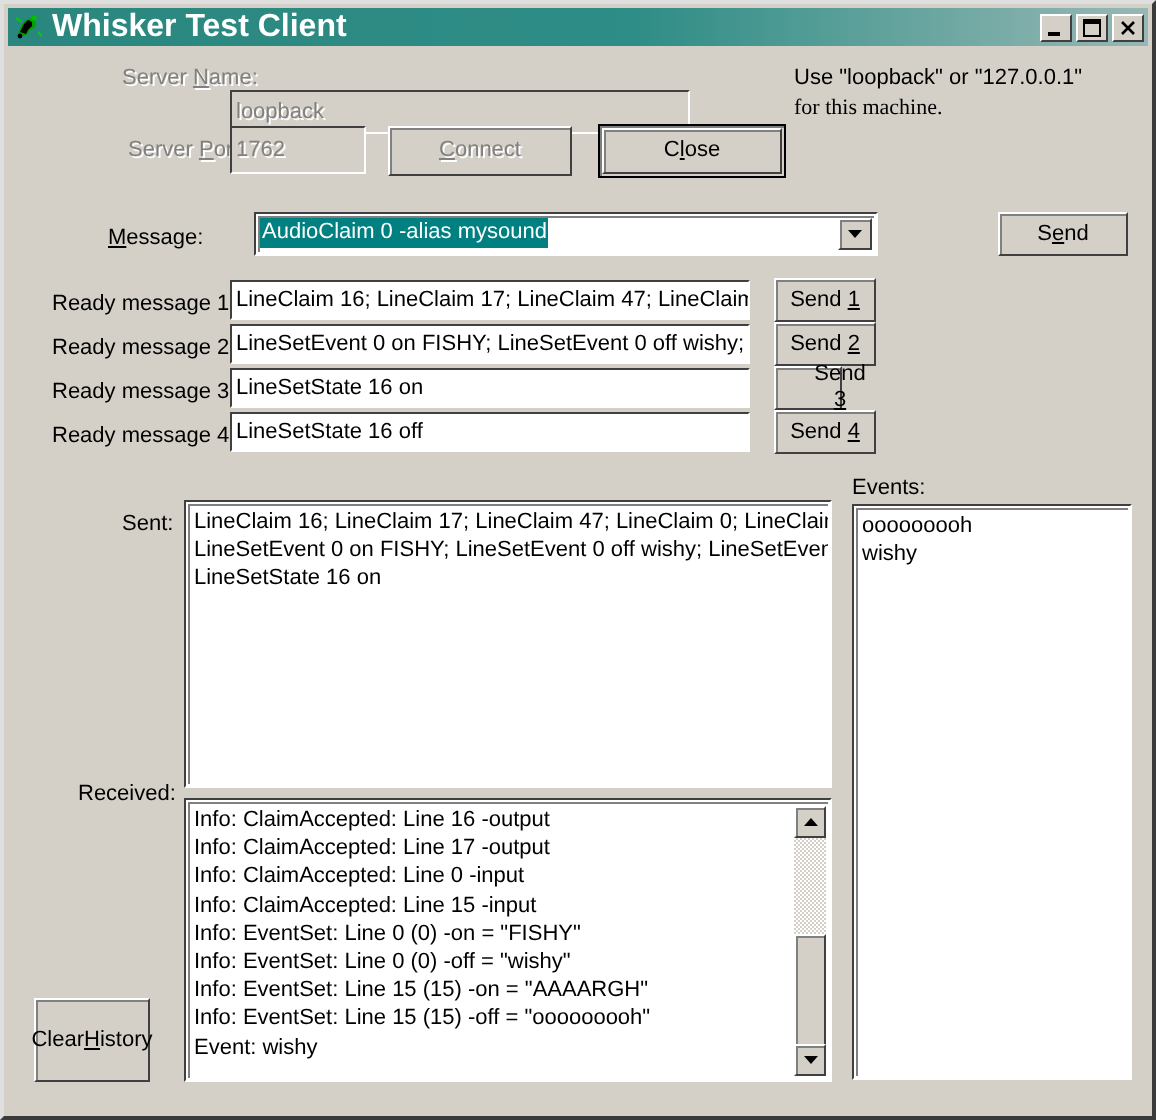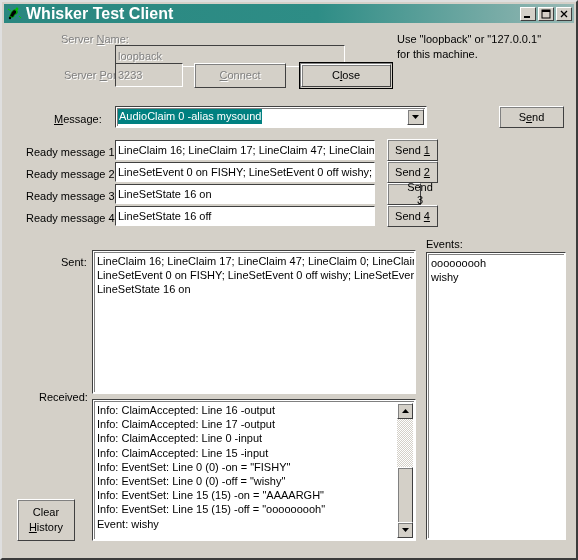--- a/index.html
+++ b/index.html
@@ -188,35 +188,35 @@
           <path d="M4 3 L10 9 M10 3 L4 9" stroke="#000" stroke-width="1.3" fill="none"></path>
         </svg>
       </div>
     </div>
   </div>
 
   <div class="lbl disabled" style="left:59px;top:31px;">Server <u>N</u>ame:</div>
   <div class="field disabled sunken" style="left:113px;top:27px;width:230px;height:22px;line-height:19px;margin-top:16px;">loopback</div>
 
   <div class="lbl disabled" style="left:62px;top:67px;">Server <u>P</u>ort:</div>
-  <div class="field disabled sunken" style="left:113px;top:61px;width:68px;height:24px;line-height:21px;">3233</div>
+  <div class="field disabled sunken" style="left:113px;top:61px;width:68px;height:24px;line-height:21px;">1762</div>
 
   <div class="btn disabled" style="left:192px;top:61px;width:92px;height:25px;">
       <span><u>C</u>onnect</span>
     </div>
 
   <div class="btn default" style="left:297px;top:60px;width:94px;height:27px;">
       <span class="inner">C<u>l</u>ose</span>
     </div>
 
   <div class="lbl" style="left:395px;top:31px;">Use "loopback" or "127.0.0.1"</div>
-  <div class="lbl" style="left:395px;top:46px;">for this machine.</div>
+  <div class="lbl" style="left:395px;top:46px;font-family:Liberation Serif, serif;">for this machine.</div>
 
   <div class="lbl" style="left:52px;top:111px;text-align:right;"><u>M</u>essage:</div>
-  <div id="combo" style="left:113px;top:104px;width:312px;height:22px;">
+  <div id="combo" style="left:125px;top:104px;width:312px;height:22px;">
     <div id="combo-inner"></div>
     <div id="combo-value" style="width: auto;">AudioClaim 0 -alias mysound</div>
     <div id="combo-arrow">
       <svg width="7" height="4" viewBox="0 0 7 4">
         <path d="M0 0 L7 0 L3.5 4 Z" fill="#000"></path>
       </svg>
     </div>
   </div>
   <div class="btn" style="left:497px;top:104px;width:65px;height:22px;">
       <span>S<u>e</u>nd</span>
@@ -292,18 +292,18 @@
         <div class="thumb" style="top:64px;height:60px;"></div>
         <div class="sbtn" style="bottom:0;">
           <svg width="7" height="4" viewBox="0 0 7 4">
             <path d="M0 0 L7 0 L3.5 4 Z" fill="#000"></path>
           </svg>
         </div>
       </div>
     </div>
   </div>
 
-  <div class="btn" style="left:15px;top:497px;width:58px;height:42px;flex-direction:column;line-height:15px;">
+  <div class="btn" style="left:15px;top:497px;width:58px;height:42px;line-height:15px;">
     <span>Clear</span>
     <span><u>H</u><span>istory</span></span>
   </div>
 
 </div>
 
 </body></html>

